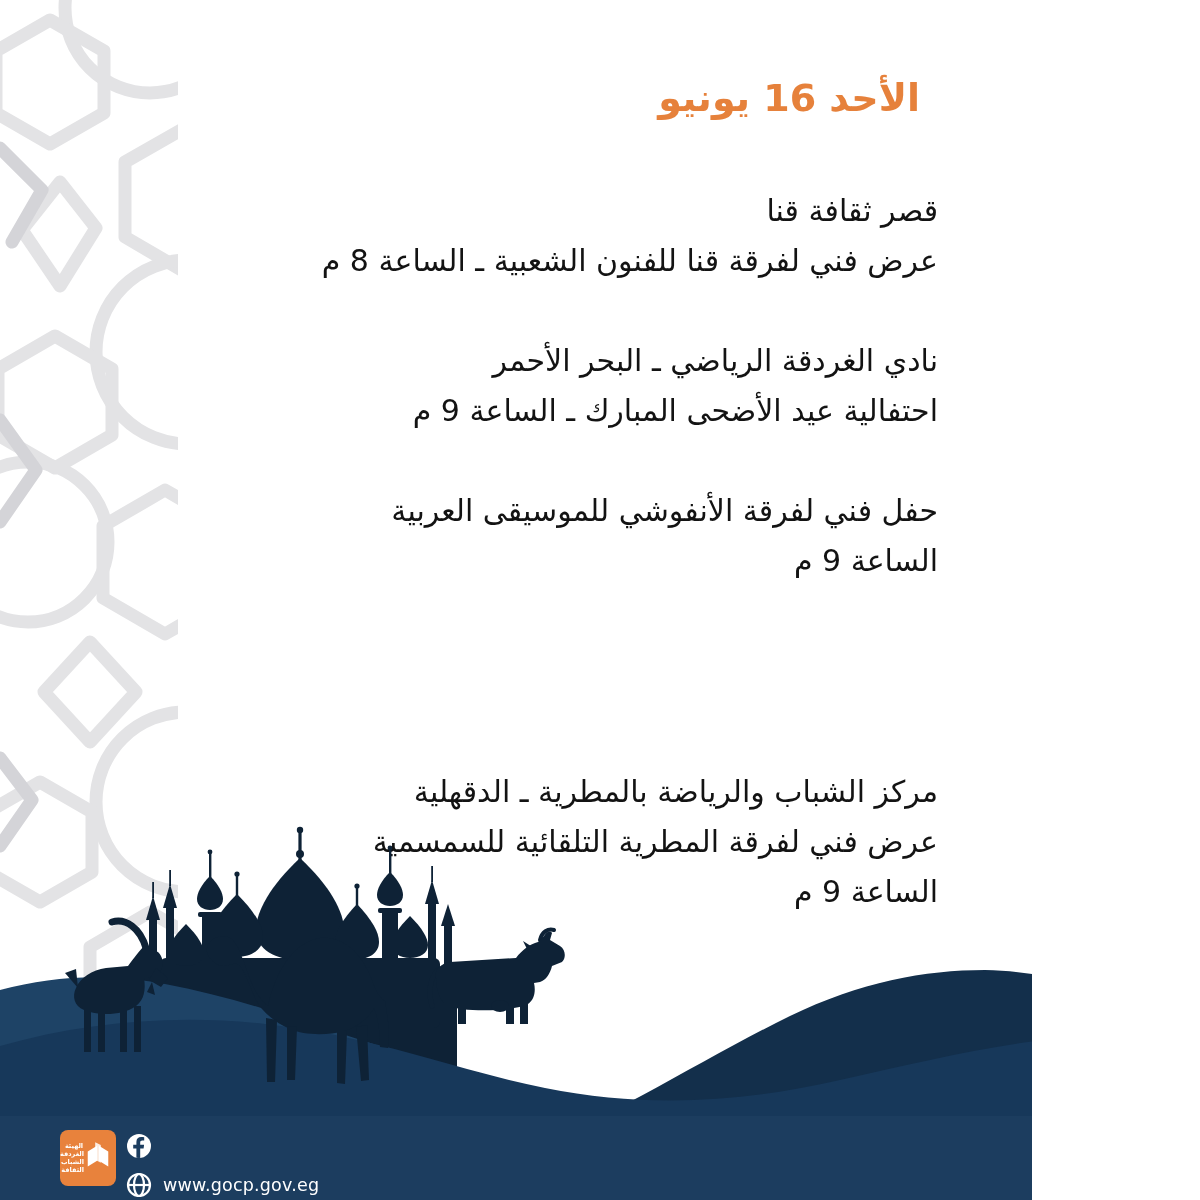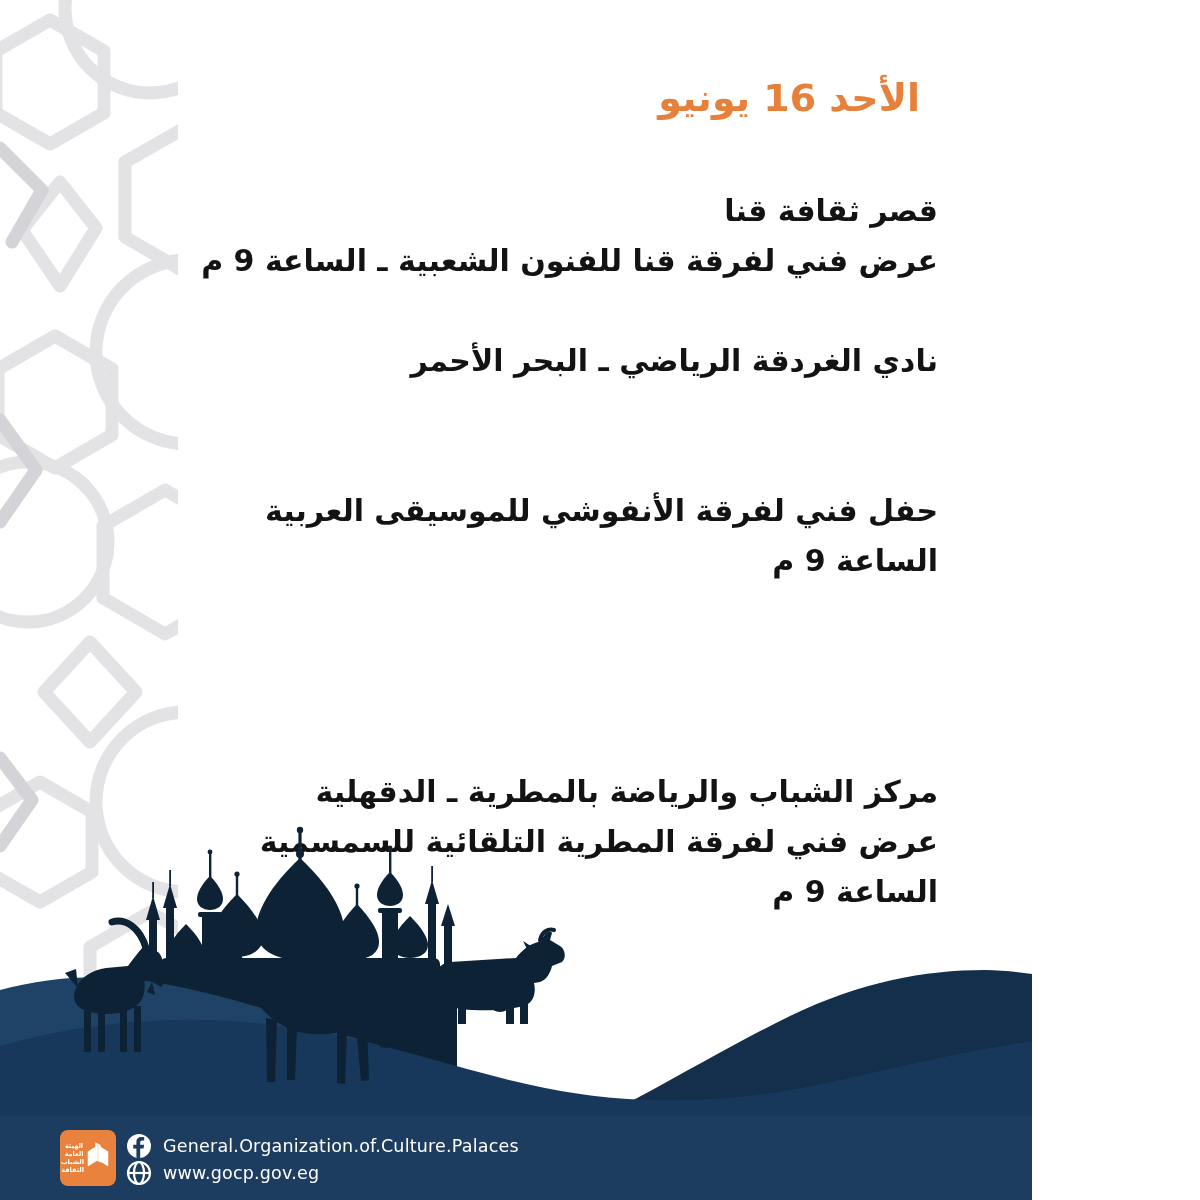--- a/index.html
+++ b/index.html
@@ -11,21 +11,21 @@
   .pattern { position:absolute; left:0; top:0; }
   .title {
     position:absolute; top:76px; right:112px;
     direction:rtl; text-align:right;
     font-size:38px; font-weight:bold; color:#E6813B;
     white-space:nowrap;
   }
   .event {
     position:absolute; right:94px;
     direction:rtl; text-align:right;
-    color:#131313; font-size:30px; font-weight:bold;
+    color:#131313; font-size:30px; font-weight:normal;
     line-height:50px; white-space:nowrap;
   }
   .ev0 { top:186px; } .ev1 { top:336px;margin-left:16px; } .ev2 { top:486px; } .ev3 { top:767px; }
   .scene { position:absolute; left:0; bottom:0; display:block; }
   .footer {
     position:absolute; left:0; bottom:0; width:1200px; height:84px;
     background:#1C3D5F;
   }
   .logo {
     position:absolute; left:60px; top:14px; width:56px; height:56px;
@@ -36,21 +36,21 @@
   .logo-text {
     display:flex; flex-direction:column; direction:rtl;
     color:#fff; font-size:6.5px; line-height:8px; font-weight:bold;
     text-align:center; width:20px;
   }
   .frow {
     position:absolute; left:126px; height:26px;
     display:flex; align-items:center; gap:11px;
     color:#fff; font-size:17.5px; letter-spacing:0.2px;
   }
-  .frow1 { top:17px; } .frow2 { top:44px; }
+  .frow1 { top:17px; } .frow2 { top:56px; }
   .frow .label { white-space:nowrap; }
 </style>
 </head>
 <body>
 
 <div class="poster">
 
   <svg class="pattern" width="178" height="1200" viewBox="0 0 178 1200" aria-hidden="true">
     <g fill="none" stroke="#E3E3E5" stroke-width="13" stroke-linejoin="round" stroke-linecap="round">
       <circle cx="150" cy="8" r="85"></circle>
@@ -74,24 +74,25 @@
       <path d="M0,758 L32,800 L0,846"></path>
       <path d="M6,1000 L42,1040 L6,1082"></path>
     </g>
   </svg>
 
   <div class="title">الأحد 16 يونيو</div>
 
   <section>
     <div class="event ev0">
       <div>قصر ثقافة قنا</div>
-      <div>عرض فني لفرقة قنا للفنون الشعبية ـ الساعة 9 م</div>
+      <div>عرض فني لفرقة قنا للفنون الشعبية ـ الساعة 8 م</div>
     </div>
     <div class="event ev1">
       <div>نادي الغردقة الرياضي ـ البحر الأحمر</div>
+      <div>احتفالية عيد الأضحى المبارك ـ الساعة 9 م</div>
     </div>
     <div class="event ev2">
       <div>حفل فني لفرقة الأنفوشي للموسيقى العربية</div>
       <div>الساعة 9 م</div>
     </div>
     <div class="event ev3">
       <div>مركز الشباب والرياضة بالمطرية ـ الدقهلية</div>
       <div>عرض فني لفرقة المطرية التلقائية للسمسمية</div>
       <div>الساعة 9 م</div>
     </div>
@@ -173,21 +174,21 @@
       <rect x="458" y="186" width="8" height="18"></rect>
       <rect x="506" y="186" width="8" height="18"></rect>
       <rect x="520" y="182" width="8" height="22"></rect>
     </g>
   </svg>
 
   <footer class="footer">
     <div class="logo">
       <div class="logo-text">
         <span>الهيئة</span>
-        <span>العامة</span>
+        <span>الغردقة</span>
         <span>الشباب</span>
         <span>الثقافة</span>
       </div>
       <svg width="28" height="36" viewBox="0 0 30 38" aria-hidden="true">
         <g fill="#ffffff">
           <path d="M4,28 L14,22 L14,6 L4,12 Z"></path>
           <path d="M16,6 L26,12 L26,28 L16,22 Z"></path>
           <path d="M12,2 L18,5 L18,24 L12,21 Z" opacity="0.85"></path>
         </g>
       </svg>
@@ -198,21 +199,20 @@
         <defs>
             <clipPath id="fbclip">
               <circle cx="13" cy="13" r="12"></circle>
             </clipPath>
           </defs>
         <circle cx="13" cy="13" r="12" fill="#ffffff"></circle>
         <g clip-path="url(#fbclip)">
           <path fill="#1C3D5F" d="M14.2,26 V15.6 H17.6 L18.1,11.8 H14.2 V9.6 C14.2,8.5 14.8,7.6 16.4,7.6 H18.2 V4.2 C17.5,4.1 16.3,4 15.2,4 C12.3,4 10.4,5.7 10.4,9.1 V11.8 H7.2 V15.6 H10.4 V26 Z"></path>
         </g>
       </svg>
-      <span class="label">General.Organization.of.Culture.Palaces</span>
     </div>
 
     <div class="frow frow2">
       <svg width="26" height="26" viewBox="0 0 26 26" aria-hidden="true">
         <g fill="none" stroke="#ffffff" stroke-width="2.2">
           <circle cx="13" cy="13" r="11"></circle>
           <ellipse cx="13" cy="13" rx="5" ry="11"></ellipse>
           <line x1="2" y1="13" x2="24" y2="13"></line>
         </g>
       </svg>

